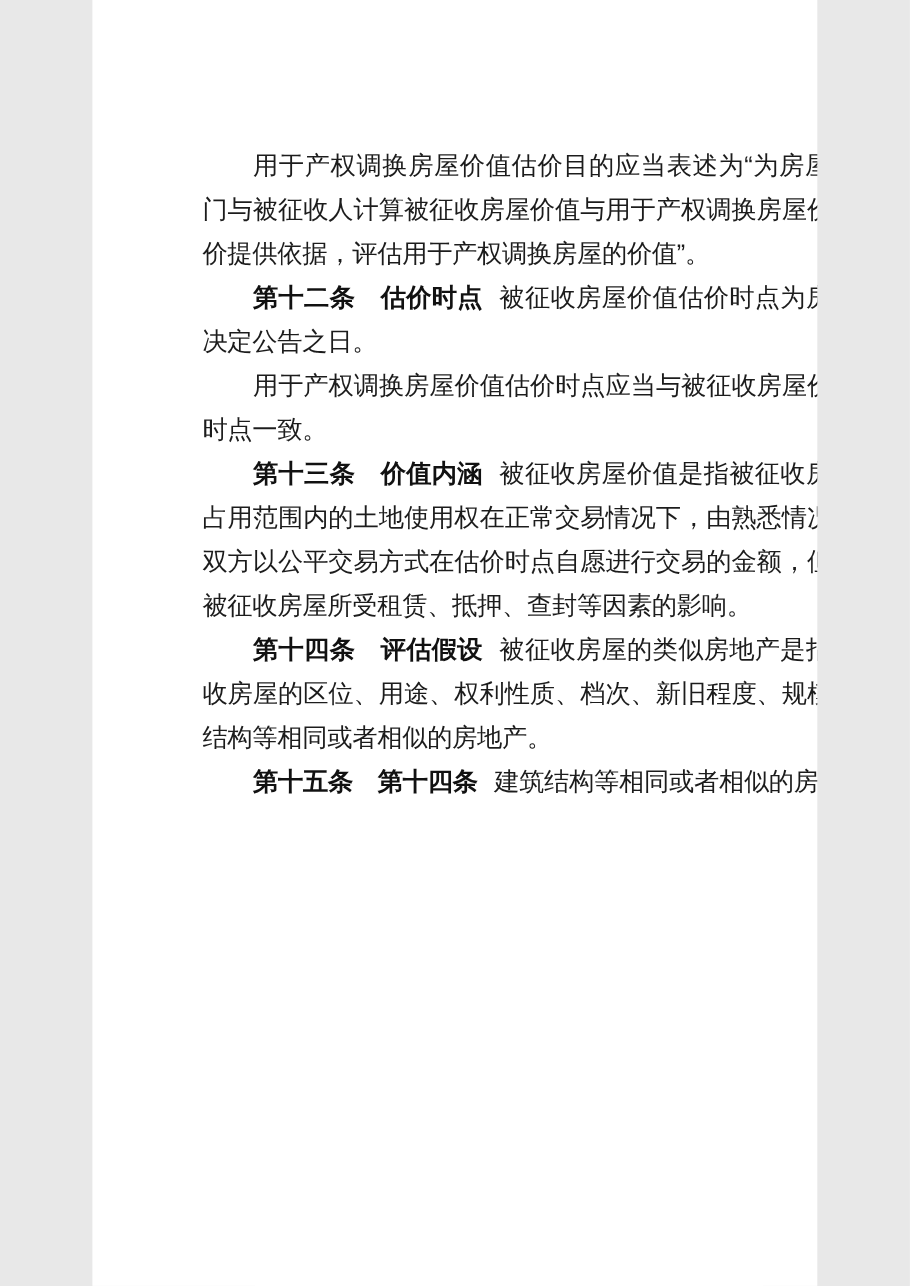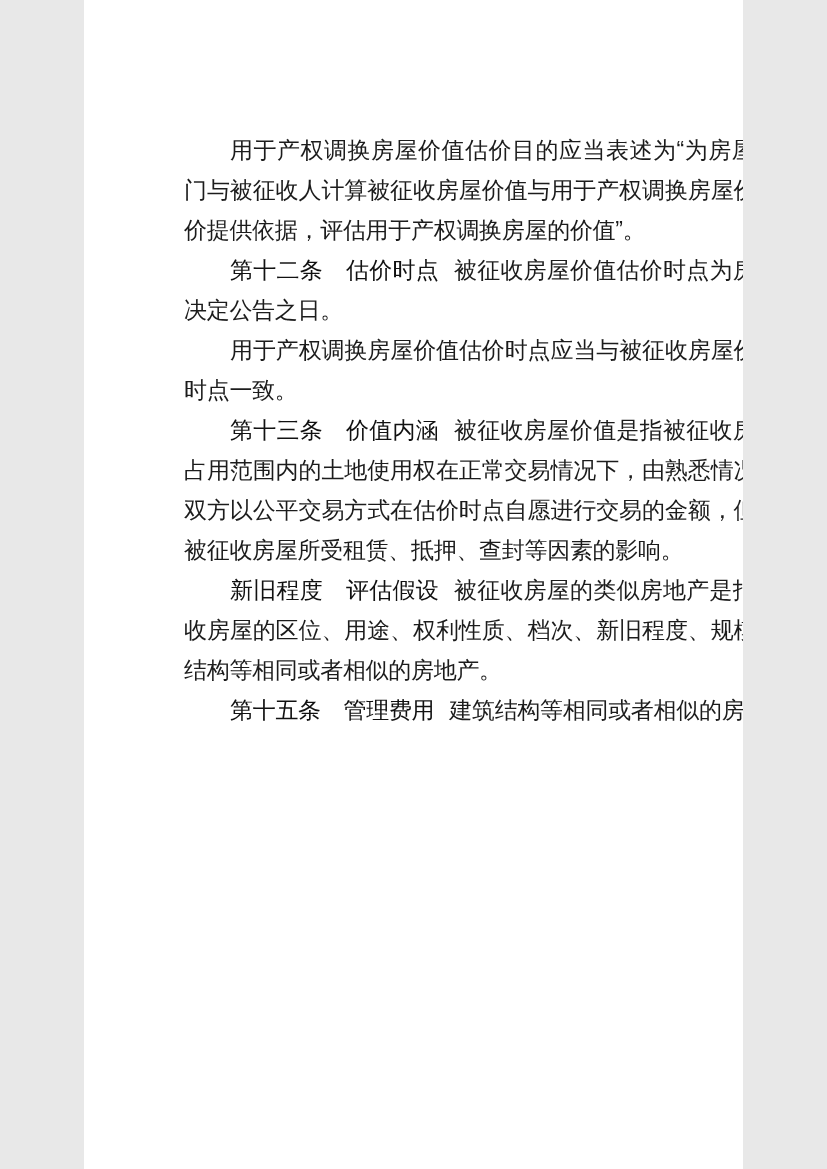--- a/index.html
+++ b/index.html
@@ -27,21 +27,21 @@
     margin: 0;
     font-size: 23px;
     line-height: 40px;
     letter-spacing: -0.3px;
     text-indent: 2em;
     text-align: justify;
     text-justify: inter-character;
     word-break: break-all;
   }
   .para-heading {
-    font-weight: normal;
+    font-weight: bold;
     color: #111111;
   }
   .para-heading:not(:empty) {
     margin-right: 0.65em;
   }
   .page-number {
     position: absolute;
     left: 660px;
     top: 1046px;
     width: 70px;
@@ -55,17 +55,17 @@
 </style>
 </head>
 <body>
 
 <div class="page">
   <div class="content">
     <p class="para"><span class="para-heading"></span><span>用于产权调换房屋价值估价目的应当表述为“为房屋征收部门与被征收人计算被征收房屋价值与用于产权调换房屋价值的差价提供依据，评估用于产权调换房屋的价值”。</span></p>
     <p class="para"><span class="para-heading">第十二条　估价时点</span><span>被征收房屋价值估价时点为房屋征收决定公告之日。</span></p>
     <p class="para"><span class="para-heading"></span><span>用于产权调换房屋价值估价时点应当与被征收房屋价值评估时点一致。</span></p>
     <p class="para"><span class="para-heading">第十三条　价值内涵</span><span>被征收房屋价值是指被征收房屋及其占用范围内的土地使用权在正常交易情况下，由熟悉情况的交易双方以公平交易方式在估价时点自愿进行交易的金额，但不考虑被征收房屋所受租赁、抵押、查封等因素的影响。</span></p>
-    <p class="para"><span class="para-heading">新旧程度　评估假设</span><span>被征收房屋的类似房地产是指与被征收房屋的区位、用途、权利性质、档次、新旧程度、规模、建筑结构等相同或者相似的房地产。</span></p>
-    <p class="para"><span class="para-heading">第十五条　管理费用</span><span>建筑结构等相同或者相似的房地产</span></p>
+    <p class="para"><span class="para-heading">第十四条　评估假设</span><span>被征收房屋的类似房地产是指与被征收房屋的区位、用途、权利性质、档次、新旧程度、规模、建筑结构等相同或者相似的房地产。</span></p>
+    <p class="para"><span class="para-heading">第十五条　第十四条</span><span>建筑结构等相同或者相似的房地产</span></p>
   </div>
   <div class="page-number">- 7 -</div>
 </div>
 
 </body></html>

